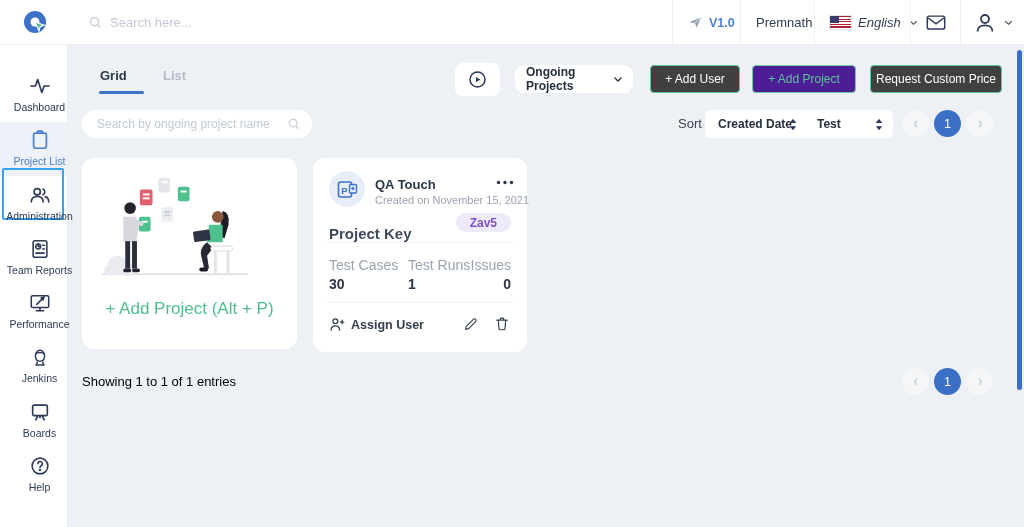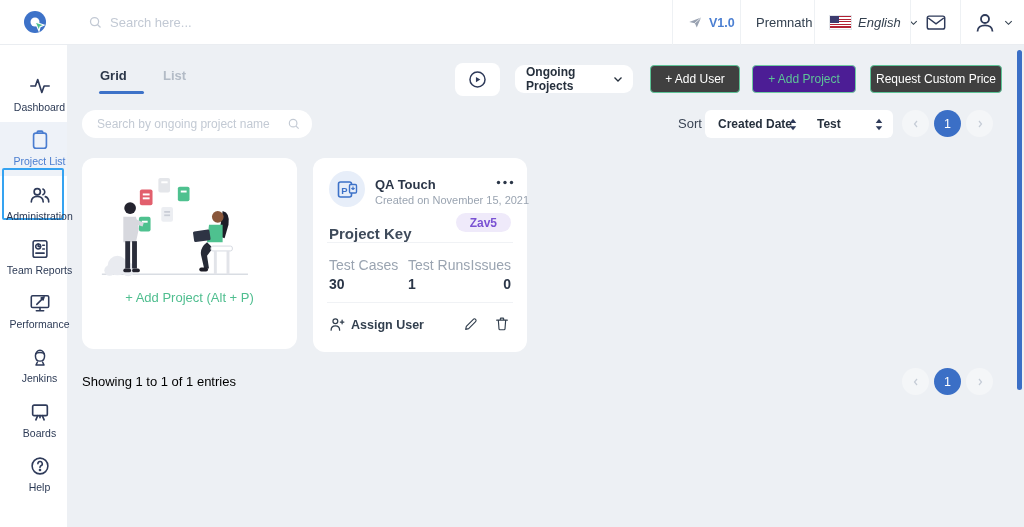--- a/index.html
+++ b/index.html
@@ -63,21 +63,21 @@
   .pager { position:absolute; width:100px; height:27px; }
   .pg { position:absolute; width:27px; height:27px; border-radius:50%; display:flex; align-items:center; justify-content:center; cursor:pointer; }
   .pg-ghost { background:#f4f6f8; }
   .pg-cur { background:#3b6fc6; color:#fff; font-size:12.5px; }
   .pg-prev { left:0; } .pg-num { left:32px; } .pg-next { left:64px; }
 
   
   .card { position:absolute; background:#fff; border-radius:12px; }
   .card-add { left:82px; top:158px; width:215px; height:191px; cursor:pointer; text-align:center; }
   .card-add .illus { margin-top:16px; }
-  .add-label { display:block; margin-top:4px; font-size:13px; color:#4fbe8f; }
+  .add-label { display:block; margin-top:13px; font-size:17px; color:#4fbe8f; }
   .card-proj { left:313px; top:158px; width:214px; height:194px; }
   .picon-wrap { position:absolute; left:16px; top:13px; width:36px; height:36px; border-radius:50%; background:#e7eef9; display:flex; align-items:center; justify-content:center; }
   .ptitle { position:absolute; left:62px; top:19px; font-size:13px; font-weight:bold; color:#2b3648; }
   .psub { position:absolute; left:62px; top:36px; font-size:11px; color:#9aa4b1; white-space:nowrap; }
   .pdots { position:absolute; right:13px; top:22px; cursor:pointer; }
   .pkey-label { position:absolute; left:16px; top:58px; font-size:15px; font-weight:bold; color:#3f4b5b;margin-top:9px; }
   .pkey-badge { position:absolute; right:16px; top:55px; height:19px; padding:0 14px; border-radius:10px; background:#efeafa; color:#7a52d3; font-size:12px; font-weight:bold; display:flex; align-items:center; }
   .cdiv { position:absolute; left:14px; right:14px; height:1px; background:#f0f2f5; }
   .stat { position:absolute; top:99px; }
   .stat .sl { font-size:14px; color:#9aa4b1;text-align:center; }

